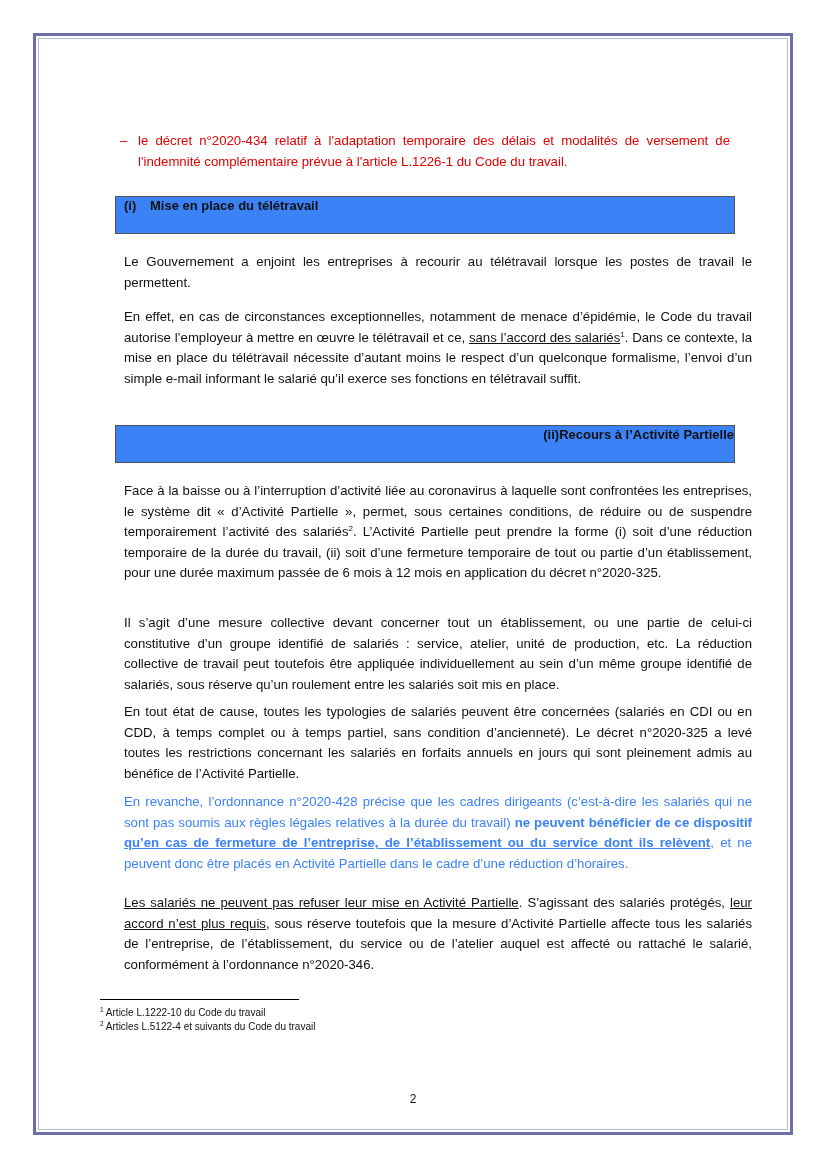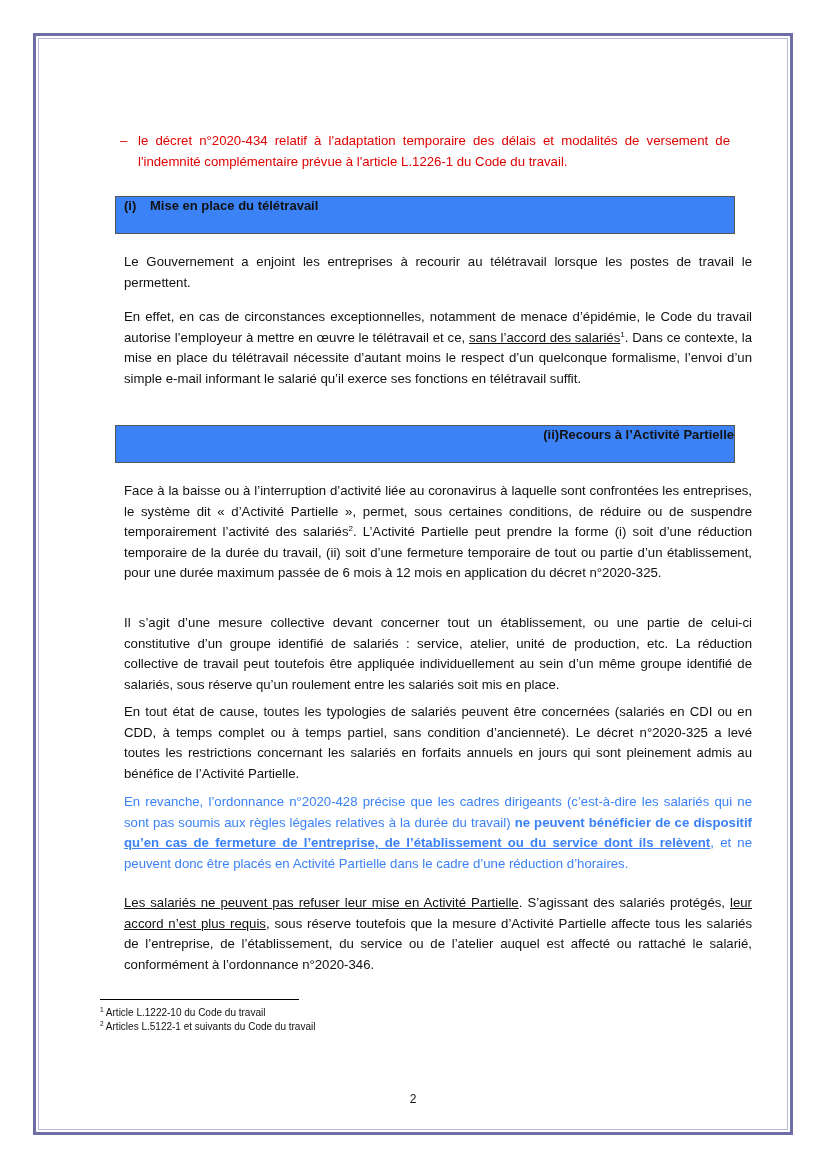--- a/index.html
+++ b/index.html
@@ -68,16 +68,16 @@
 
   <p class="para red" style="top:776px;"><span>En revanche, l’ordonnance n°2020-428 précise que les cadres dirigeants (c’est-à-dire les salariés qui ne sont pas soumis aux règles légales relatives à la durée du travail) </span><b>ne peuvent bénéficier de ce dispositif </b><b><u>qu’en cas de fermeture de l’entreprise, de l’établissement ou du service dont ils relèvent</u></b><span>, et ne peuvent donc être placés en Activité Partielle dans le cadre d’une réduction d’horaires.</span></p>
 
   <p class="para" style="top:877px;"><u>Les salariés ne peuvent pas refuser leur mise en Activité Partielle</u><span>. S’agissant des salariés protégés, </span><u>leur accord n’est plus requis</u><span>, sous réserve toutefois que la mesure d’Activité Partielle affecte tous les salariés de l’entreprise, de l’établissement, du service ou de l’atelier auquel est affecté ou rattaché le salarié, conformément à l’ordonnance n°2020-346.</span></p>
 
 </div>
 
 <div class="footnote-rule"></div>
 <div class="footnotes">
   <div><sup>1</sup> <span>Article L.1222-10 du Code du travail</span></div>
-  <div><sup>2</sup> <span>Articles L.5122-1 et suivants du Code du travail</span></div>
+  <div><sup>2</sup> <span>Articles L.5122-4 et suivants du Code du travail</span></div>
 </div>
 
 <div class="page-number">2</div>
 
 </body></html>

